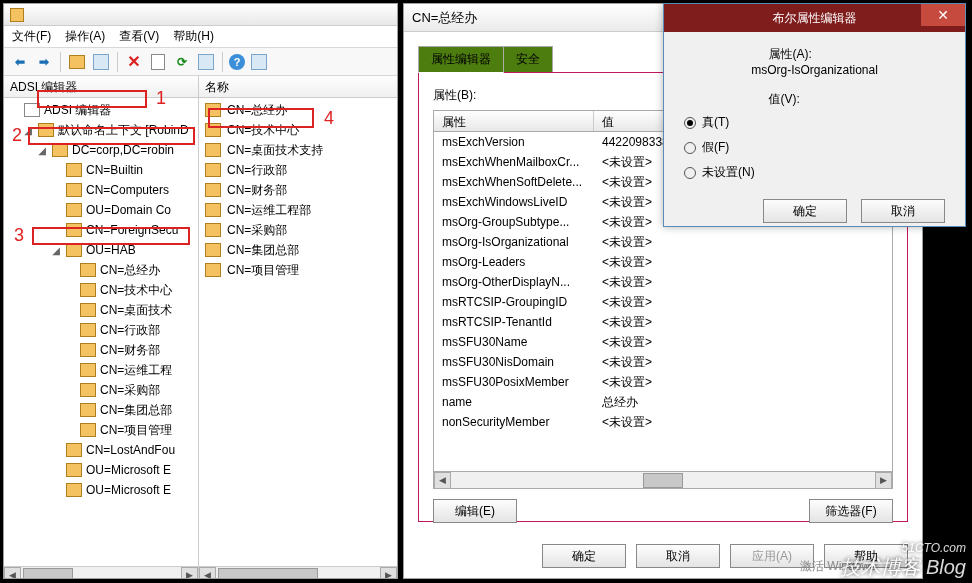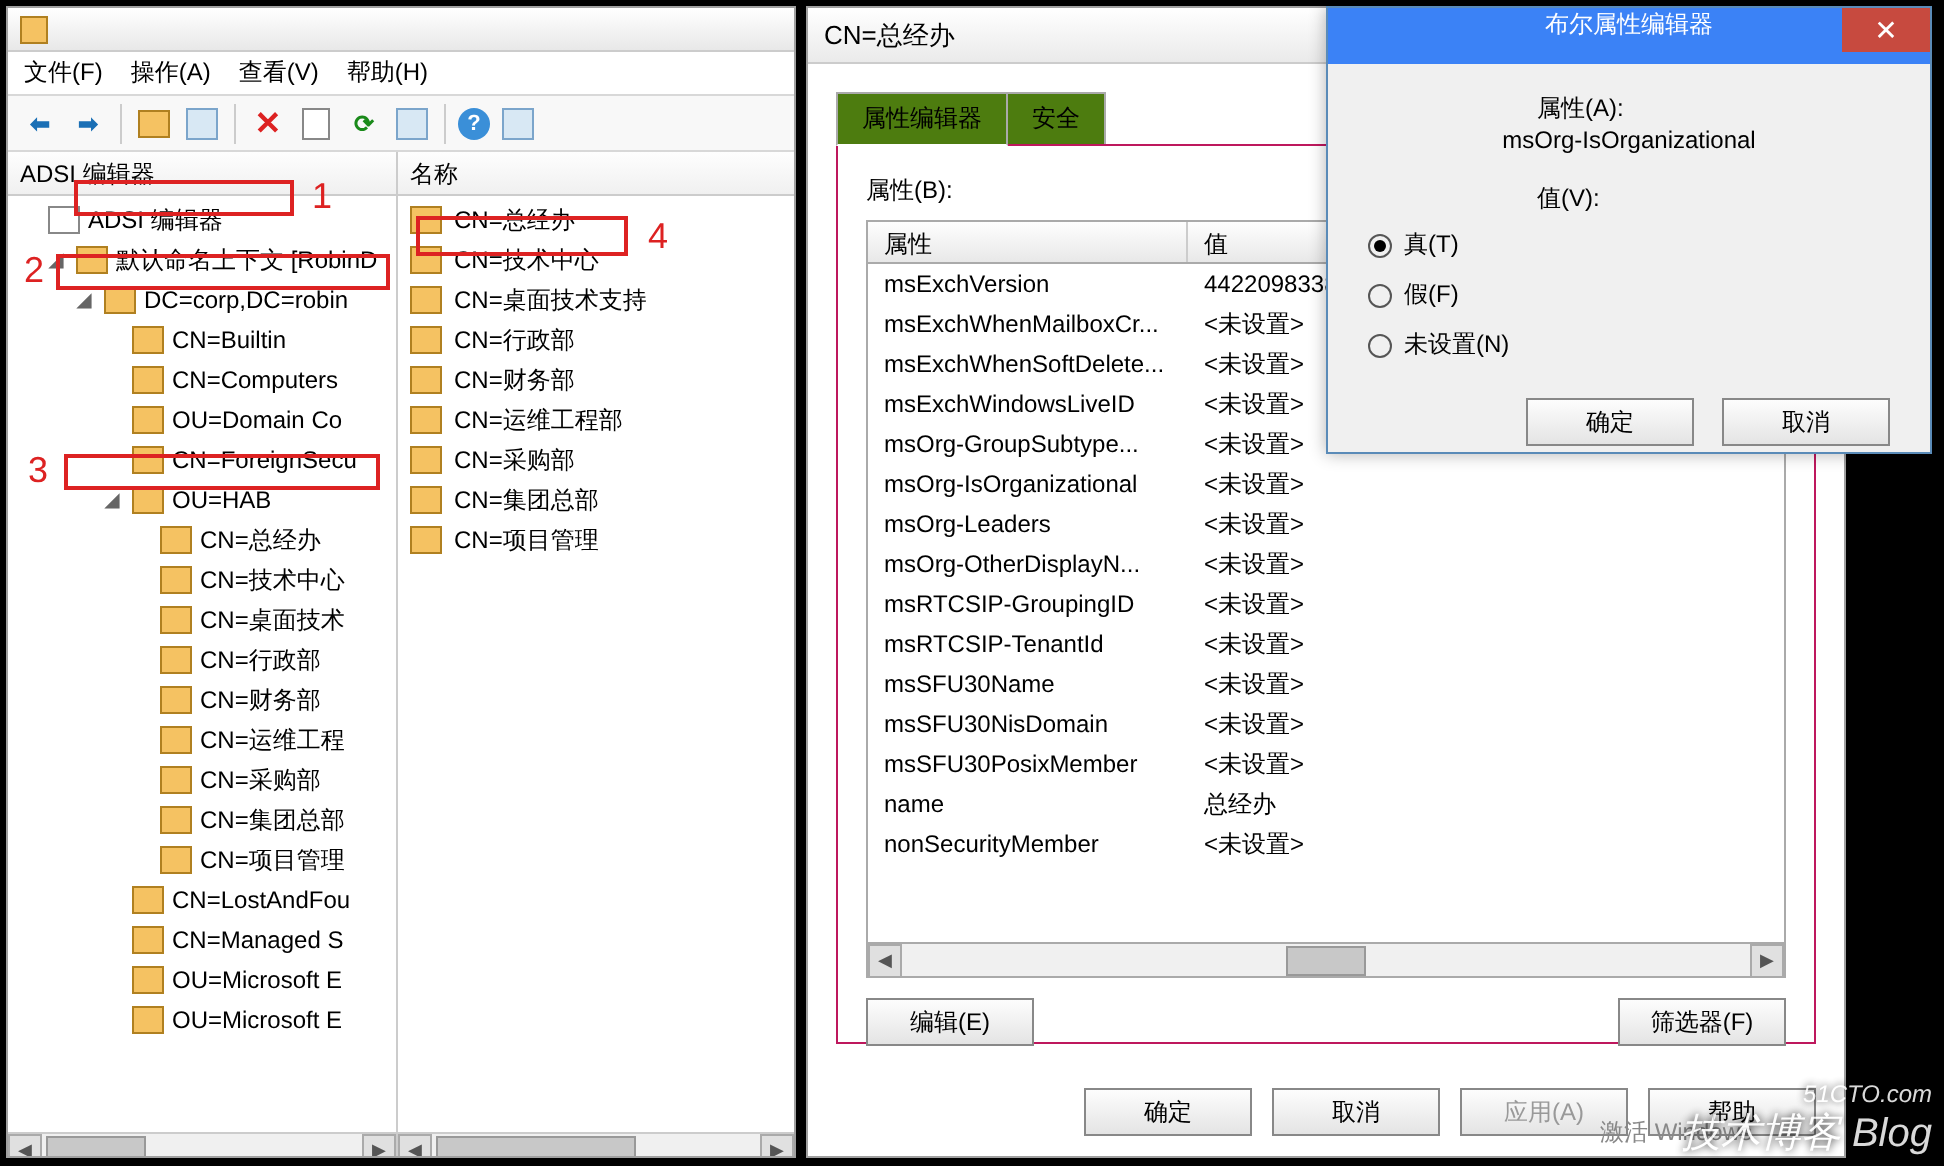--- a/index.html
+++ b/index.html
@@ -49,21 +49,21 @@
 .attr-hdr > div { padding: 3px 8px; border-right: 1px solid #ccc; }
 .attr-list { border: 1px solid #aaa; border-top: none; height: 340px; overflow-y: auto; overflow-x: hidden; position: relative; }
 .attr-row { display: flex; height: 20px; align-items: center; }
 .attr-row > div { padding: 0 8px; white-space: nowrap; overflow: hidden; }
 .col-a { width: 160px; } .col-v { flex: 1; }
 .attr-scroll-h { border: 1px solid #aaa; border-top: none; }
 .btn { min-width: 84px; height: 24px; background: linear-gradient(#fdfdfd,#e4e4e4); border: 1px solid #888; text-align: center; line-height: 22px; }
 .bottom-btns { position: absolute; bottom: 10px; right: 14px; display: flex; gap: 10px; }
 .edit-btn-row { display: flex; justify-content: space-between; margin-top: 10px; }
 .bool-editor { position: absolute; left: 663px; top: 3px; width: 303px; height: 224px; background: #f0f0f0; border: 1px solid #5a8bb8; box-shadow: 0 0 8px rgba(0,0,0,.3); }
-.bool-title { height: 28px; background: #3b82f6; color: #fff; display: flex; align-items: flex-start; justify-content: center; position: relative; font-size: 13px; }
+.bool-title { height: 28px; background: #7f1d1d; color: #fff; display: flex; align-items: center; justify-content: center; position: relative; font-size: 13px; }
 .bool-close { position: absolute; right: 0; top: 0; width: 44px; height: 22px; background: #c74a3f; color: #fff; text-align: center; line-height: 22px; font-size: 14px; }
 .bool-body { padding: 14px 20px; }
 .bool-row { display: flex; margin-bottom: 14px; align-items: center; flex-direction: column; }
 .bool-lbl { width: 92px; }
 .radio-row { display: flex; align-items: center; margin-bottom: 8px; gap: 6px; }
 .radio { width: 12px; height: 12px; border: 1px solid #555; border-radius: 50%; display: inline-block; position: relative; }
 .radio.checked::after { content: ""; position: absolute; left: 2px; top: 2px; width: 6px; height: 6px; background: #000; border-radius: 50%; }
 .bool-btns { display: flex; gap: 14px; justify-content: flex-end; margin-top: 18px; }
 .watermark { position: absolute; right: 6px; bottom: 6px; color: #fff; font-family: Georgia, serif; font-size: 28px; font-style: italic; text-shadow: 0 0 4px #000; opacity: .85; pointer-events: none; text-align: right; line-height: 1; }
 .watermark .sub { font-size: 20px; display: block; }
@@ -197,25 +197,20 @@
             <span>CN=项目管理</span>
           </div>
           <div class="tree-row indent-4">
             <span class="tree-toggle"></span>
             <span class="tree-icon "></span>
             <span>CN=LostAndFou</span>
           </div>
           <div class="tree-row indent-4">
             <span class="tree-toggle"></span>
             <span class="tree-icon "></span>
-            <span>CN=Managed S</span>
-          </div>
-          <div class="tree-row indent-4">
-            <span class="tree-toggle"></span>
-            <span class="tree-icon "></span>
             <span>OU=Microsoft E</span>
           </div>
           <div class="tree-row indent-4">
             <span class="tree-toggle"></span>
             <span class="tree-icon "></span>
             <span>OU=Microsoft E</span>
           </div>
         </div>
       <div class="scrollbar-h">
         <span class="sb-btn">◀</span>

